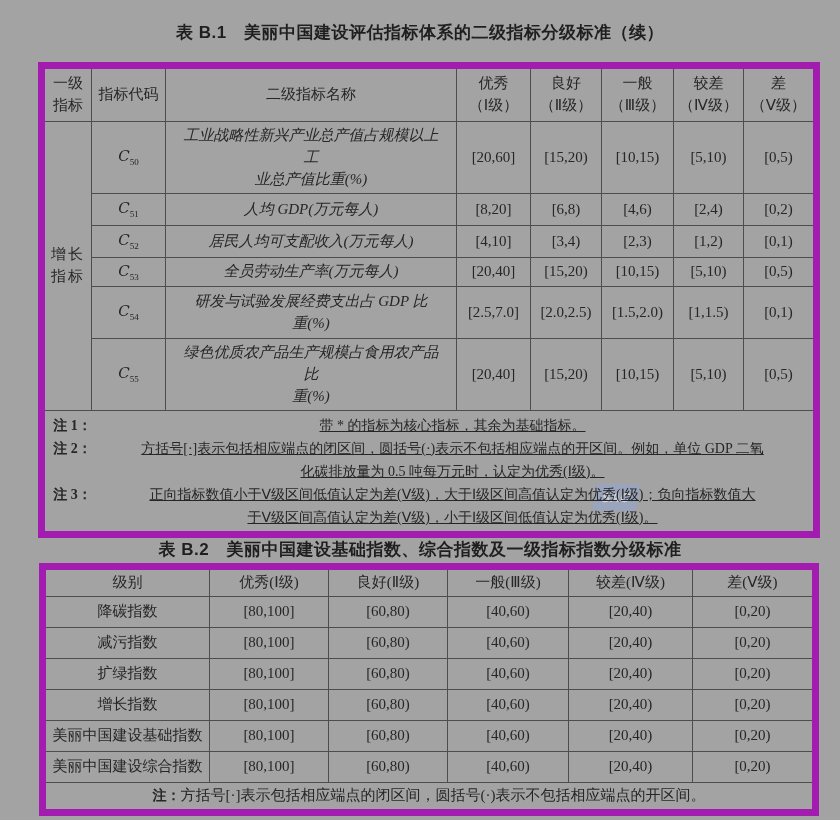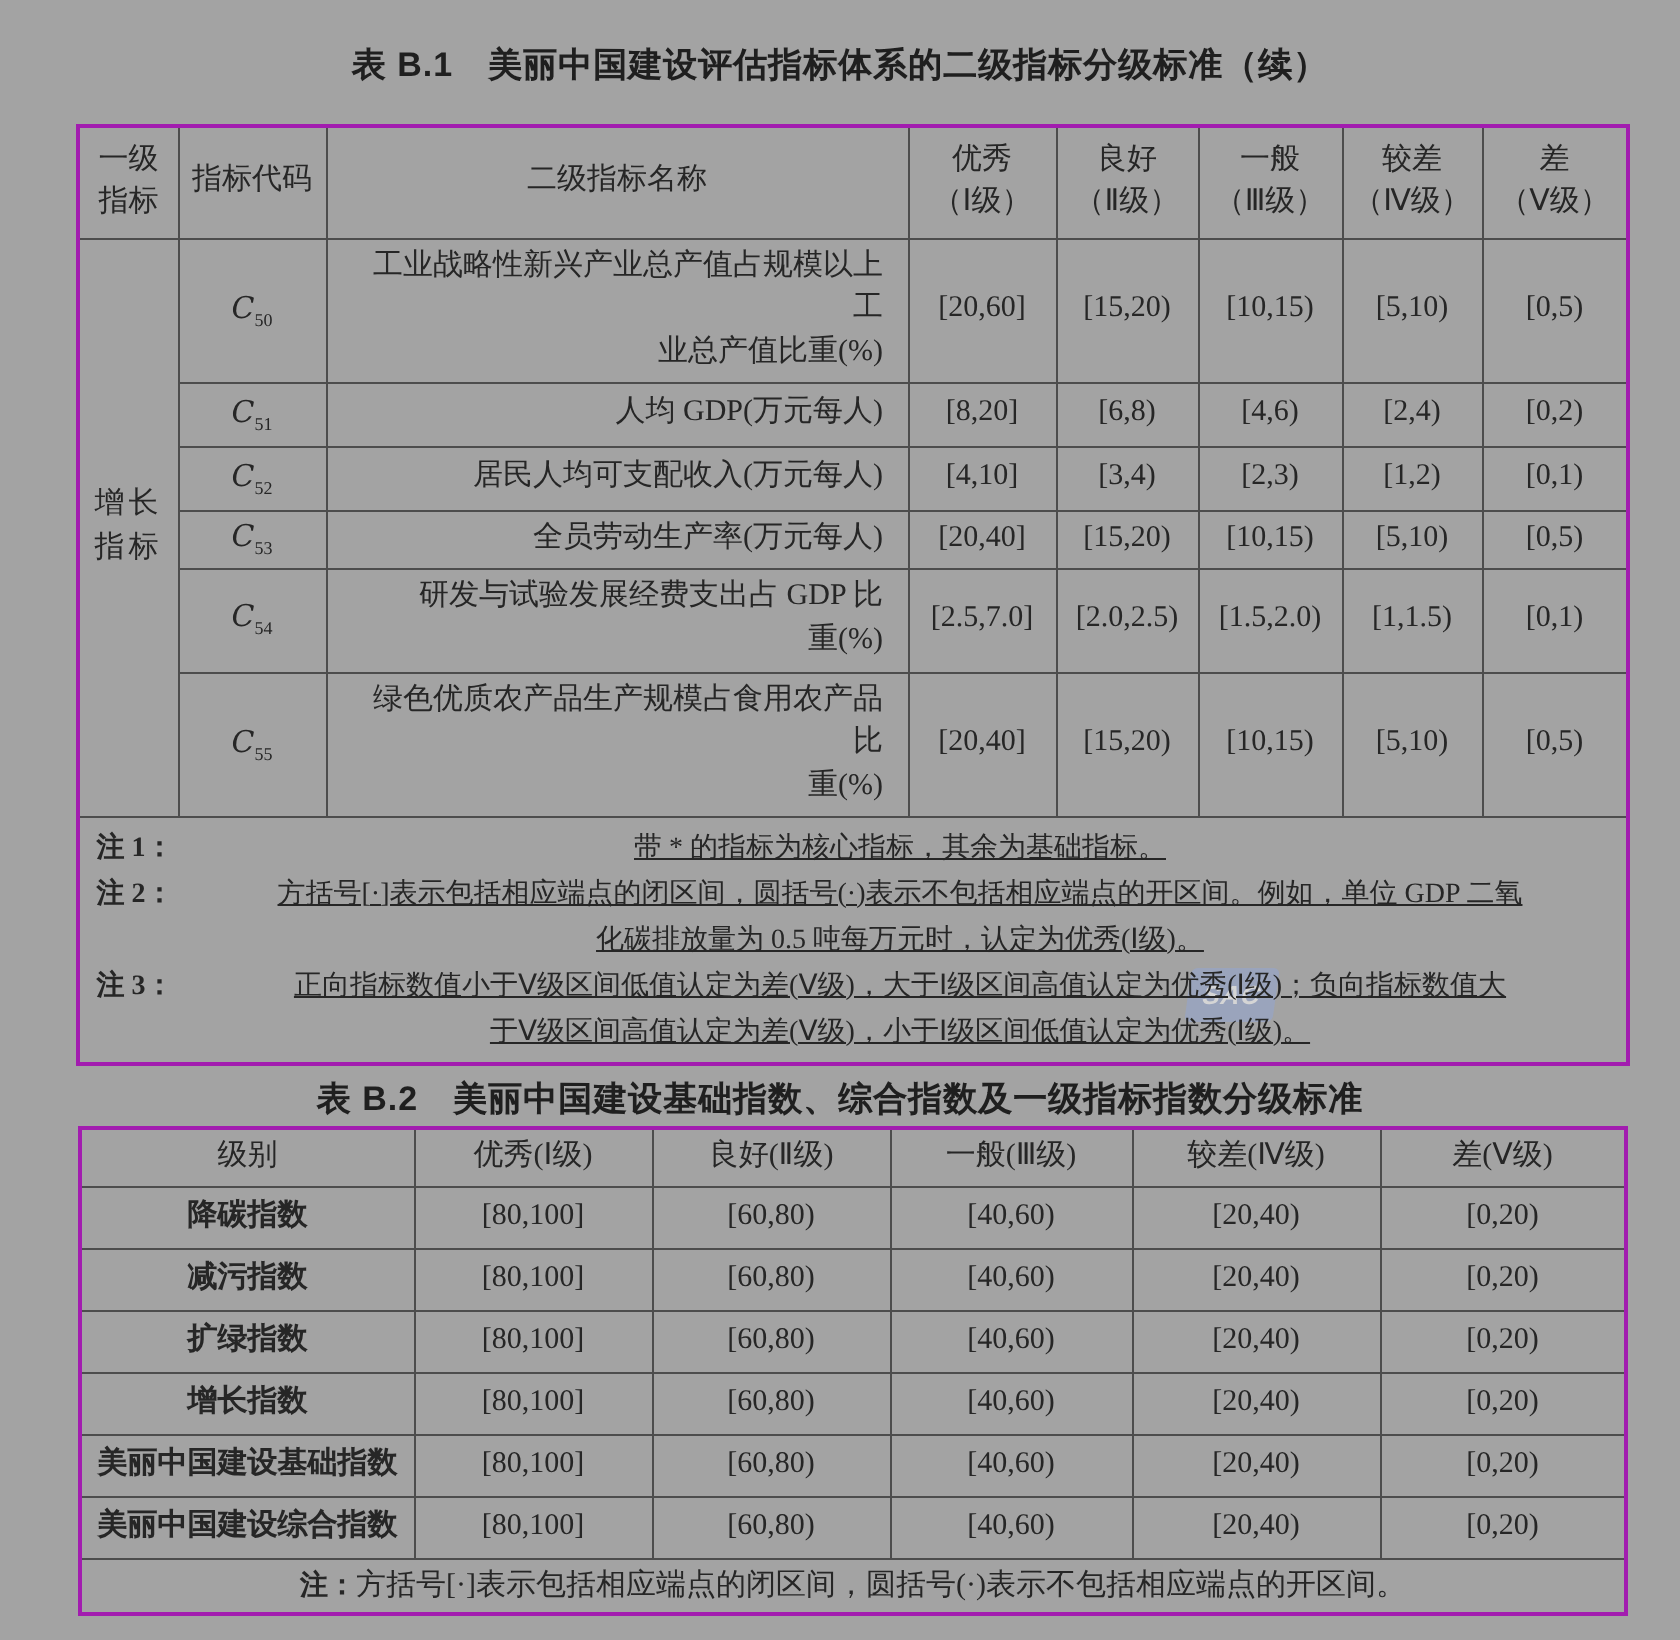--- a/index.html
+++ b/index.html
@@ -23,41 +23,42 @@
     color: #1f1f1f;
     white-space: pre;
   }
   .title-b1 { top: 21px; }
   .title-b2 { top: 538px; }
 
   table.tbl {
     position: absolute;
     border-collapse: collapse;
     table-layout: fixed;
-    border: 2px solid #a21caf;
+    border: 7px solid #a21caf;
     background: transparent;
   }
   table.b1 { top: 62px; left: 38px; width: 775px; }
   table.b2 { top: 563px; left: 39px; width: 773px; padding-left: 20px; }
 
   .tbl th, .tbl td {
     border: 1px solid #4d4d4d;
     text-align: center;
     vertical-align: middle;
     font-weight: normal;
     font-size: 15px;
     line-height: 1.45;
     padding: 2px 4px;
     color: #262626;
   }
   .pre { white-space: pre-line; }
 
   .b1 .name-cell {
-    text-align: right;
+    text-align: center;
     padding: 3px 12px;
+    font-style: italic;
   }
   .code-cell i {
     font-style: italic;
     font-family: "DejaVu Serif", serif;
     font-size: 15px;
   }
   .code-cell sub {
     font-size: 9px;
     vertical-align: sub;
   }
@@ -72,21 +73,21 @@
   }
   .note { display: flex; line-height: 23px; }
   .note-label {
     flex: 0 0 47px;
     font-weight: bold;
     font-family: Liberation Serif, serif;
     font-size: 14px;
   }
   .note-body { flex: 1; font-size: 14px; text-decoration: underline; }
 
-  .b2 .label-cell { padding: 2px 6px; font-weight: bold; }
+  .b2 .label-cell { padding: 2px 6px; }
   .b2-note-cell {
     height: 28px;
     text-align: left;
     padding: 3px 10px 3px 32px;
     font-size: 14px;
     margin-left: 48px;
   }
   .b2-note-cell .note-label {
     display: inline;
     font-weight: bold;

